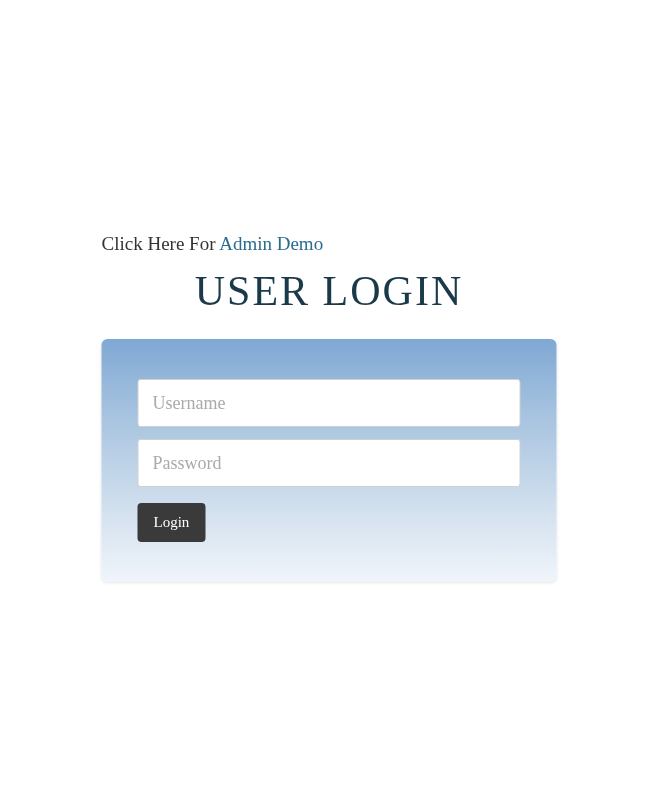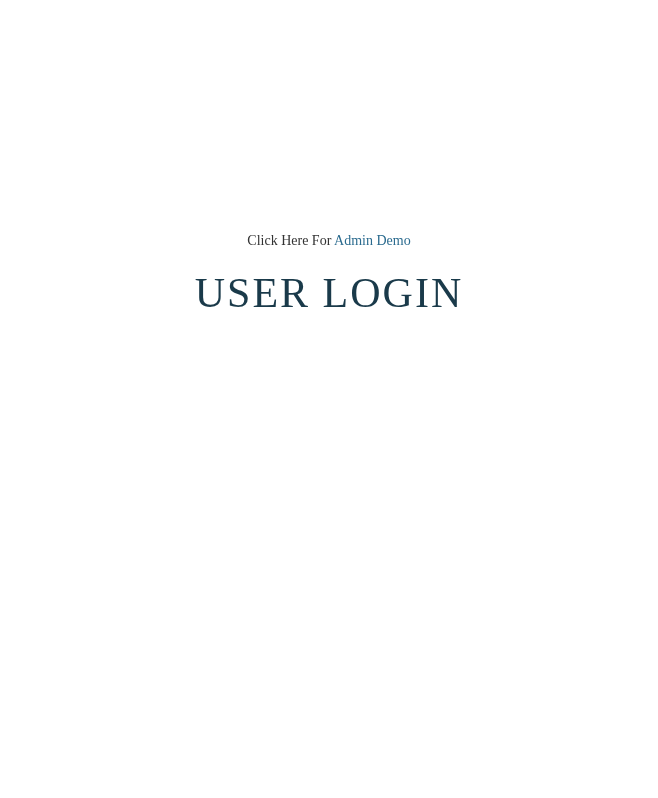--- a/index.html
+++ b/index.html
@@ -15,24 +15,24 @@
       position: relative;
     }
     .container {
       position: absolute;
       top: 233px;
       left: 50%;
       transform: translateX(-50%);
       width: 455px;
     }
     .click-here-text {
-      text-align: center;
-      font-size: 14px;
+      text-align: left;
+      font-size: 19px;
       color: #333;
-      margin-bottom: 20px;
+      margin-bottom: 12px;
     }
     .admin-link {
       color: #2b6b8f;
       cursor: pointer;
     }
     .page-title {
       text-align: center;
       font-size: 42px;
       font-weight: normal;
       color: #1a3a4a;
@@ -74,13 +74,18 @@
     }
   </style>
 </head>
 <body>
 
 <div class="container">
   <div class="click-here-text">
     <span>Click Here For </span><span class="admin-link">Admin Demo</span>
   </div>
   <h1 class="page-title">USER LOGIN</h1>
+  <div class="login-panel">
+    <input type="text" class="input-field" placeholder="Username" style="">
+    <input type="password" class="input-field" placeholder="Password" style="">
+    <button class="login-button">Login</button>
+  </div>
 </div>
 
 </body></html>

